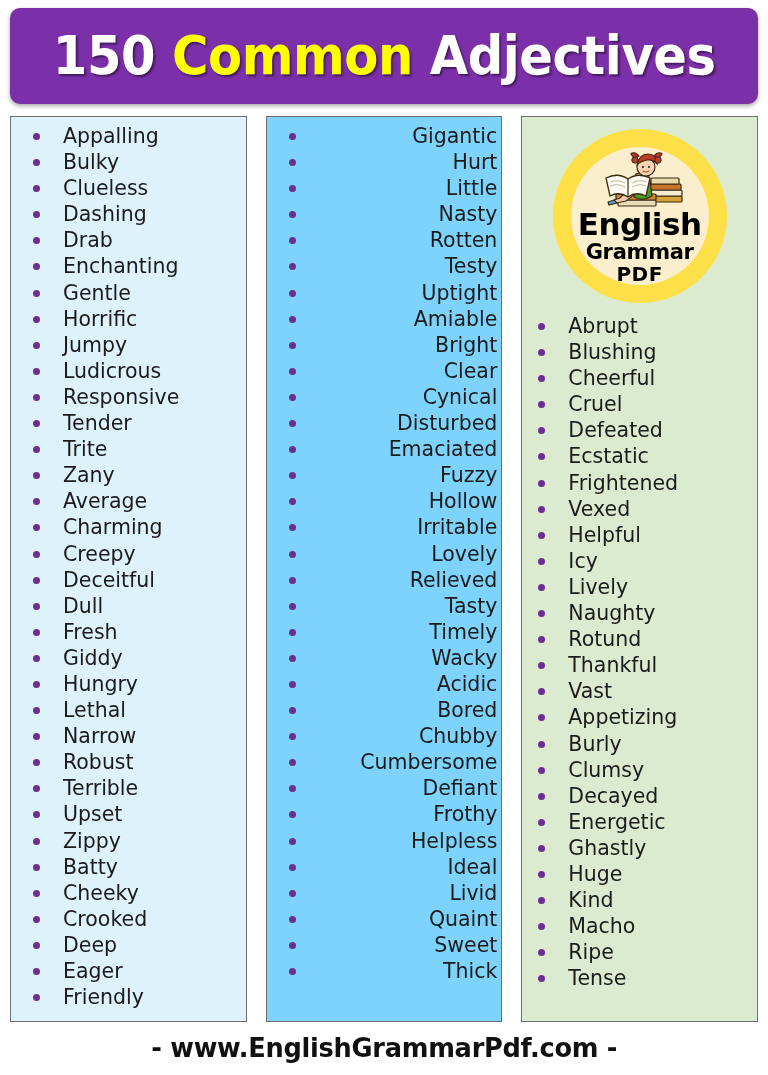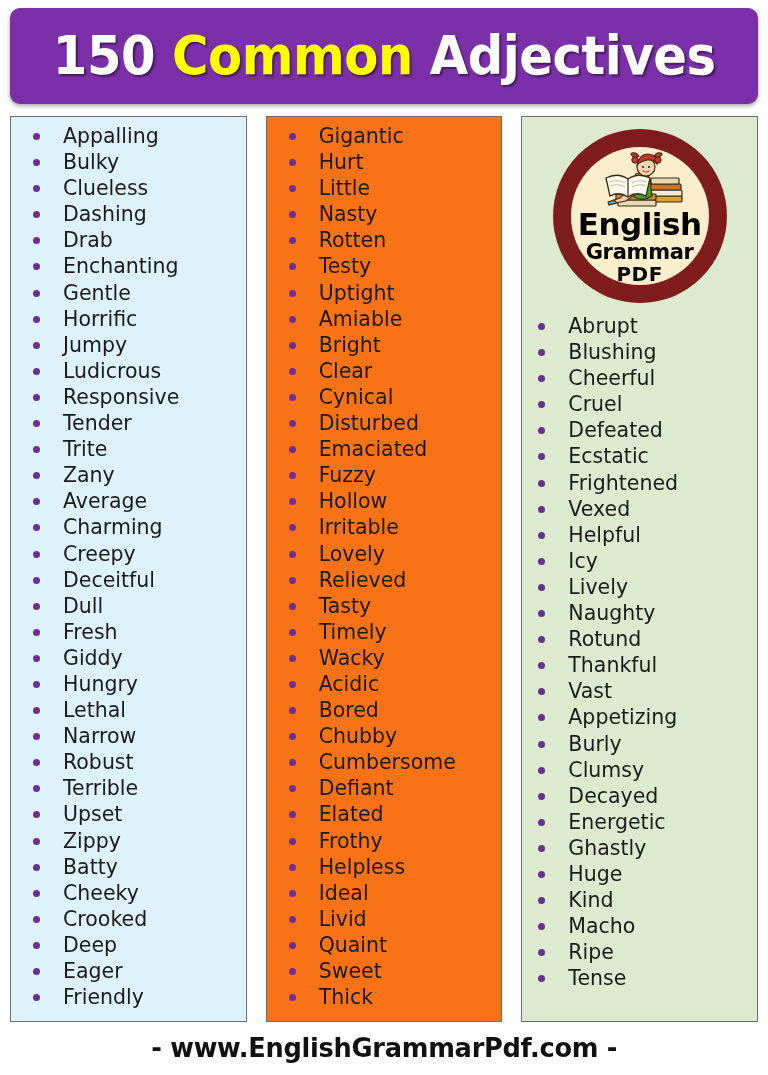--- a/index.html
+++ b/index.html
@@ -52,21 +52,21 @@
     height: 906px;
   }
   .col {
     flex: 1 1 0;
     border: 1px solid #6e6e6e;
     box-sizing: border-box;
     padding: 6px 4px 6px 4px;
     overflow: hidden;
   }
   .col-1 { background: #ddf2fb; }
-  .col-2 { background: #f97316; }
+  .col-2 { background: #7dd3fc; text-align: right; }
   .col-3 { background: #dcebcf; }
 
   ul.word-list {
     list-style: none;
     margin: 0;
     padding: 0;
   }
   ul.word-list li {
     position: relative;
     font-size: 20.5px;
@@ -94,21 +94,21 @@
     display: flex;
     justify-content: center;
     align-items: center;
     padding: 6px 0 10px 0;
   }
   .logo {
     position: relative;
     width: 174px;
     height: 174px;
     border-radius: 50%;
-    background: #7f1d1d;
+    background: #fde047;
     display: flex;
     align-items: center;
     justify-content: center;
   }
   .logo-inner {
     position: relative;
     width: 138px;
     height: 138px;
     border-radius: 50%;
     background: #faeecd;
@@ -224,21 +224,20 @@
           <li>Lovely</li>
           <li>Relieved</li>
           <li>Tasty</li>
           <li>Timely</li>
           <li>Wacky</li>
           <li>Acidic</li>
           <li>Bored</li>
           <li>Chubby</li>
           <li>Cumbersome</li>
           <li>Defiant</li>
-          <li>Elated</li>
           <li>Frothy</li>
           <li>Helpless</li>
           <li>Ideal</li>
           <li>Livid</li>
           <li>Quaint</li>
           <li>Sweet</li>
           <li>Thick</li>
         </ul>
     </div>
 

